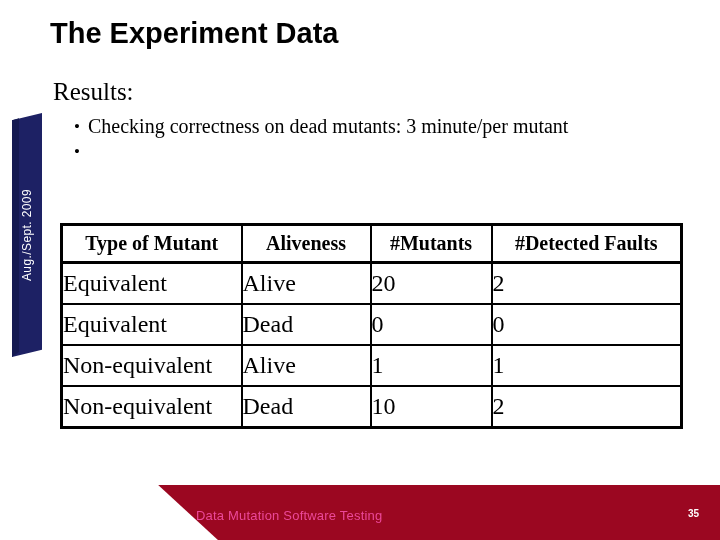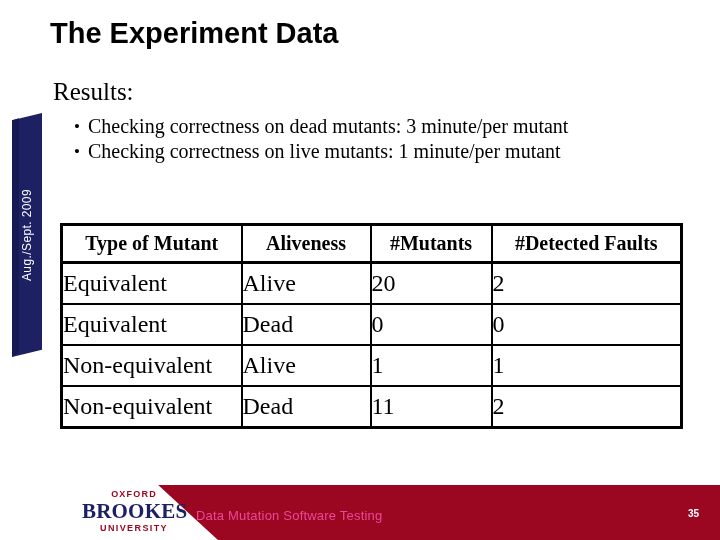--- a/index.html
+++ b/index.html
@@ -227,21 +227,20 @@
 
   <div class="results-label">Results:</div>
 
   <div class="bullet-list">
     <div class="bullet-row">
       <span class="bullet-mark">•</span>
       <span class="bullet-text">Checking correctness on dead mutants: 3 minute/per mutant</span>
     </div>
     <div class="bullet-row">
       <span class="bullet-mark">•</span>
-      <span class="bullet-text">Checking correctness on live mutants: 1 minute/per mutant</span>
     </div>
   </div>
 
   <div class="side-tab"></div>
   <div class="side-tab-shade"></div>
   <div class="side-tab-label">Aug./Sept. 2009</div>
 
   <div class="data-table-wrap">
     <table class="data-table">
       <colgroup>
@@ -273,32 +272,27 @@
         </tr>
         <tr>
           <td>Non-equivalent</td>
           <td>Alive</td>
           <td>1</td>
           <td>1</td>
         </tr>
         <tr>
           <td>Non-equivalent</td>
           <td>Dead</td>
-          <td>11</td>
+          <td>10</td>
           <td>2</td>
         </tr>
       </tbody>
     </table>
   </div>
 
   <div class="footer-band"></div>
 
-  <div class="logo">
-    <div class="logo-top">OXFORD</div>
-    <div class="logo-main">BROOKES</div>
-    <div class="logo-bottom">UNIVERSITY</div>
-  </div>
 
   <div class="footer-text">Data Mutation Software Testing</div>
 
   <div class="page-number">35</div>
 
 </div>
 
 </body></html>

